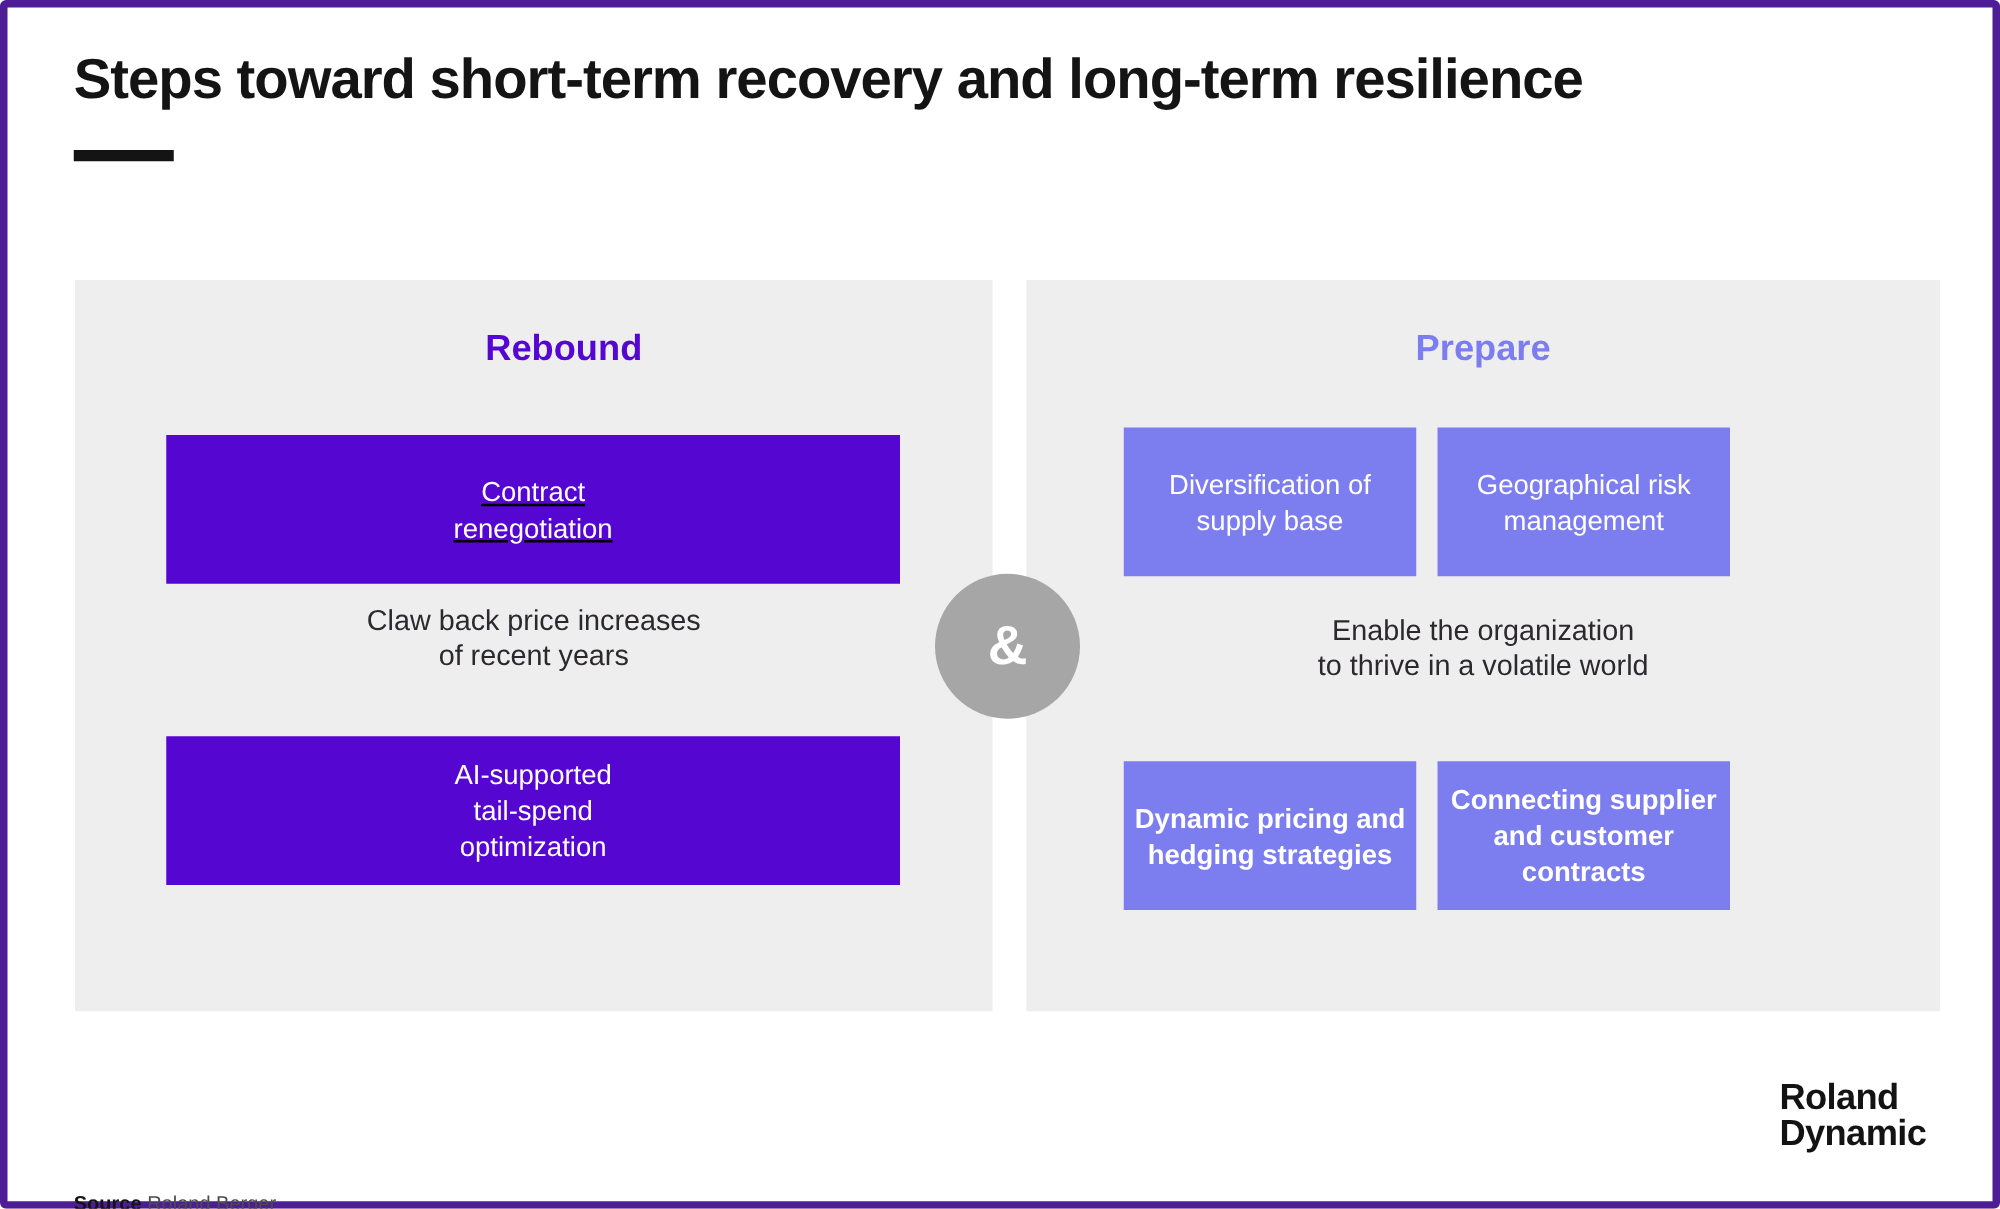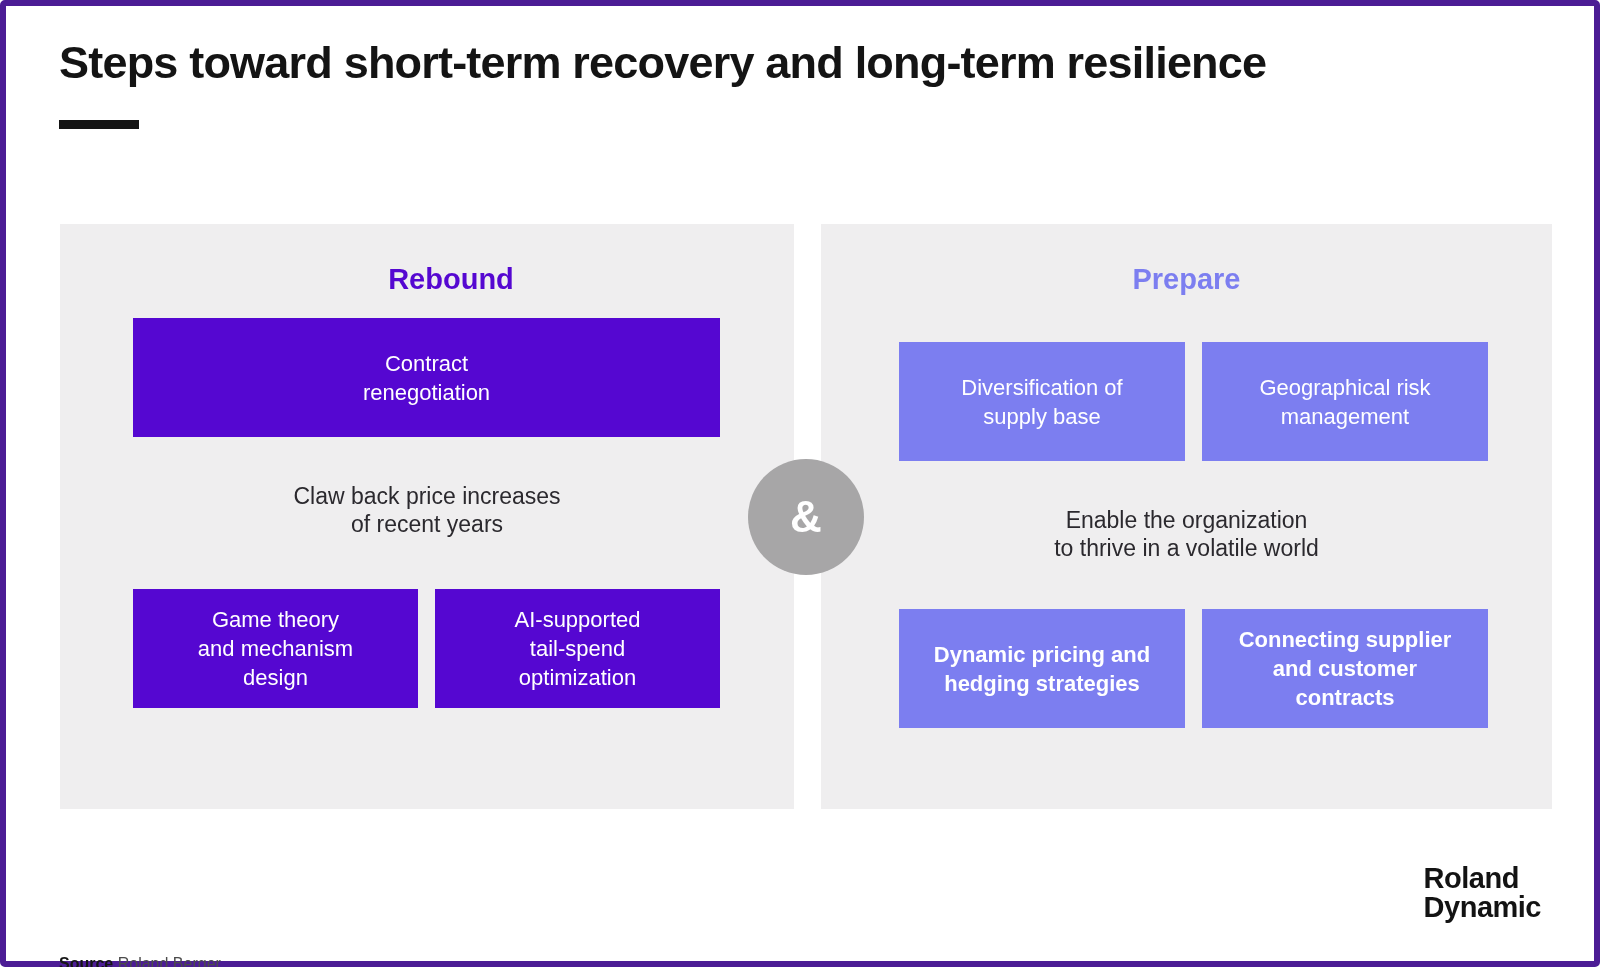--- a/index.html
+++ b/index.html
@@ -43,22 +43,22 @@
     font-size: 29px; font-weight: 700;
     line-height: 1.1;
   }
   .panel-left  .panel-heading { color: #5507d1; padding-left: 48px; }
   .panel-right .panel-heading { color: #7c7ef0; }
   .box-row {
     position: absolute;
     display: flex; gap: 17px;
   }
   .panel-left  .box-row { left: 73px; width: 587px; }
-  .panel-right .box-row { left: 78px; width: 589px; }
-  .l-row1 { top: 94px; }
+  .panel-right .box-row { left: 78px; width: 485px; }
+  .l-row1 { top: 124px; text-decoration: underline; }
   .l-row2 { top: 365px; }
   .r-row1 { top: 118px; }
   .r-row2 { top: 385px; font-weight: bold; }
   .box {
     flex: 1; height: 119px;
     display: flex; align-items: center; justify-content: center;
     text-align: center;
     color: #ffffff;
     font-size: 22px; line-height: 29px;
     white-space: pre-line;
@@ -67,21 +67,21 @@
   .panel-right .box { background: #7c7ef0; }
   .panel-caption {
     position: absolute; left: 0; width: 100%;
     margin: 0;
     text-align: center;
     font-size: 23px; line-height: 28px;
     color: #2b292e;
     white-space: pre-line;
   }
   .panel-left  .panel-caption { top: 258px; }
-  .panel-right .panel-caption { top: 282px; }
+  .panel-right .panel-caption { top: 266px; }
   .amp-circle {
     position: absolute; left: 742px; top: 453px;
     width: 116px; height: 116px;
     border-radius: 50%;
     background: #a7a6a7;
     display: flex; align-items: center; justify-content: center;
   }
   .amp-symbol {
     color: #ffffff;
     font-size: 44px; font-weight: 600;
@@ -113,23 +113,20 @@
 
   <section class="panel panel-left">
     <h2 class="panel-heading">Rebound</h2>
     <div class="box-row l-row1">
       <div class="box">Contract
 renegotiation</div>
     </div>
     <p class="panel-caption">Claw back price increases
 of recent years</p>
     <div class="box-row l-row2">
-      <div class="box">Game theory
-and mechanism
-design</div>
       <div class="box">AI-supported
 tail-spend
 optimization</div>
     </div>
   </section>
 
   <section class="panel panel-right">
     <h2 class="panel-heading">Prepare</h2>
     <div class="box-row r-row1">
       <div class="box">Diversification of

